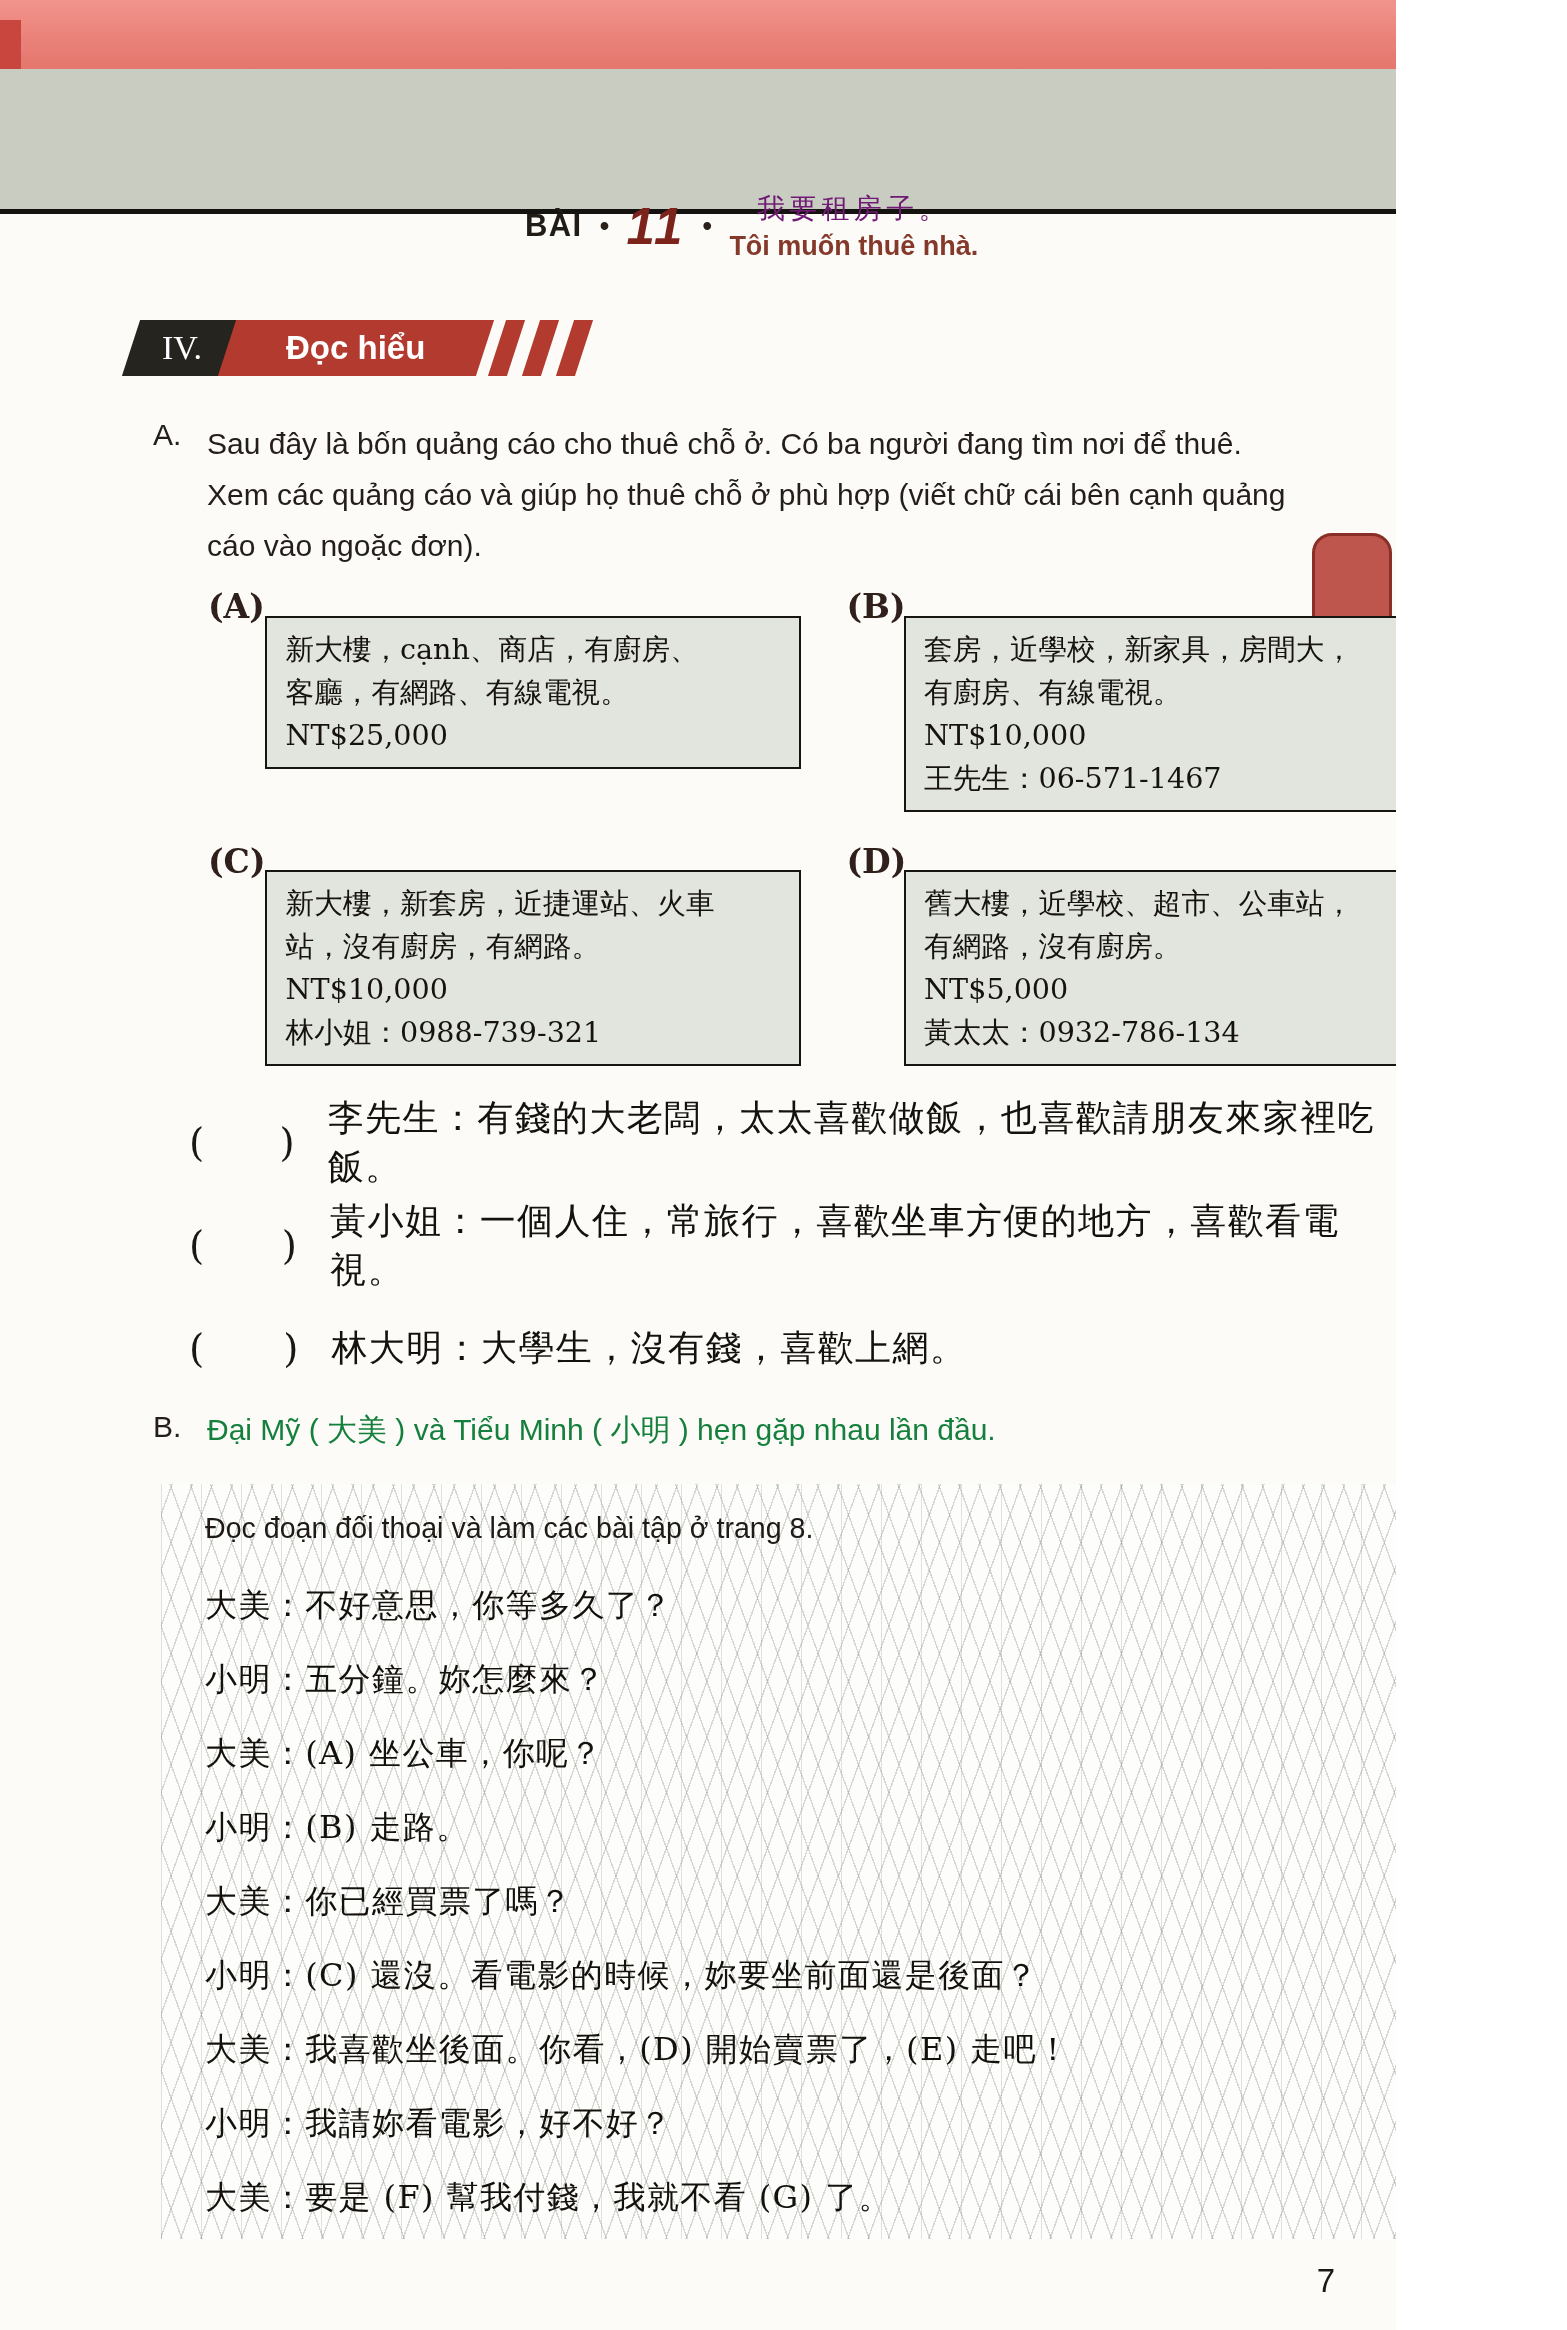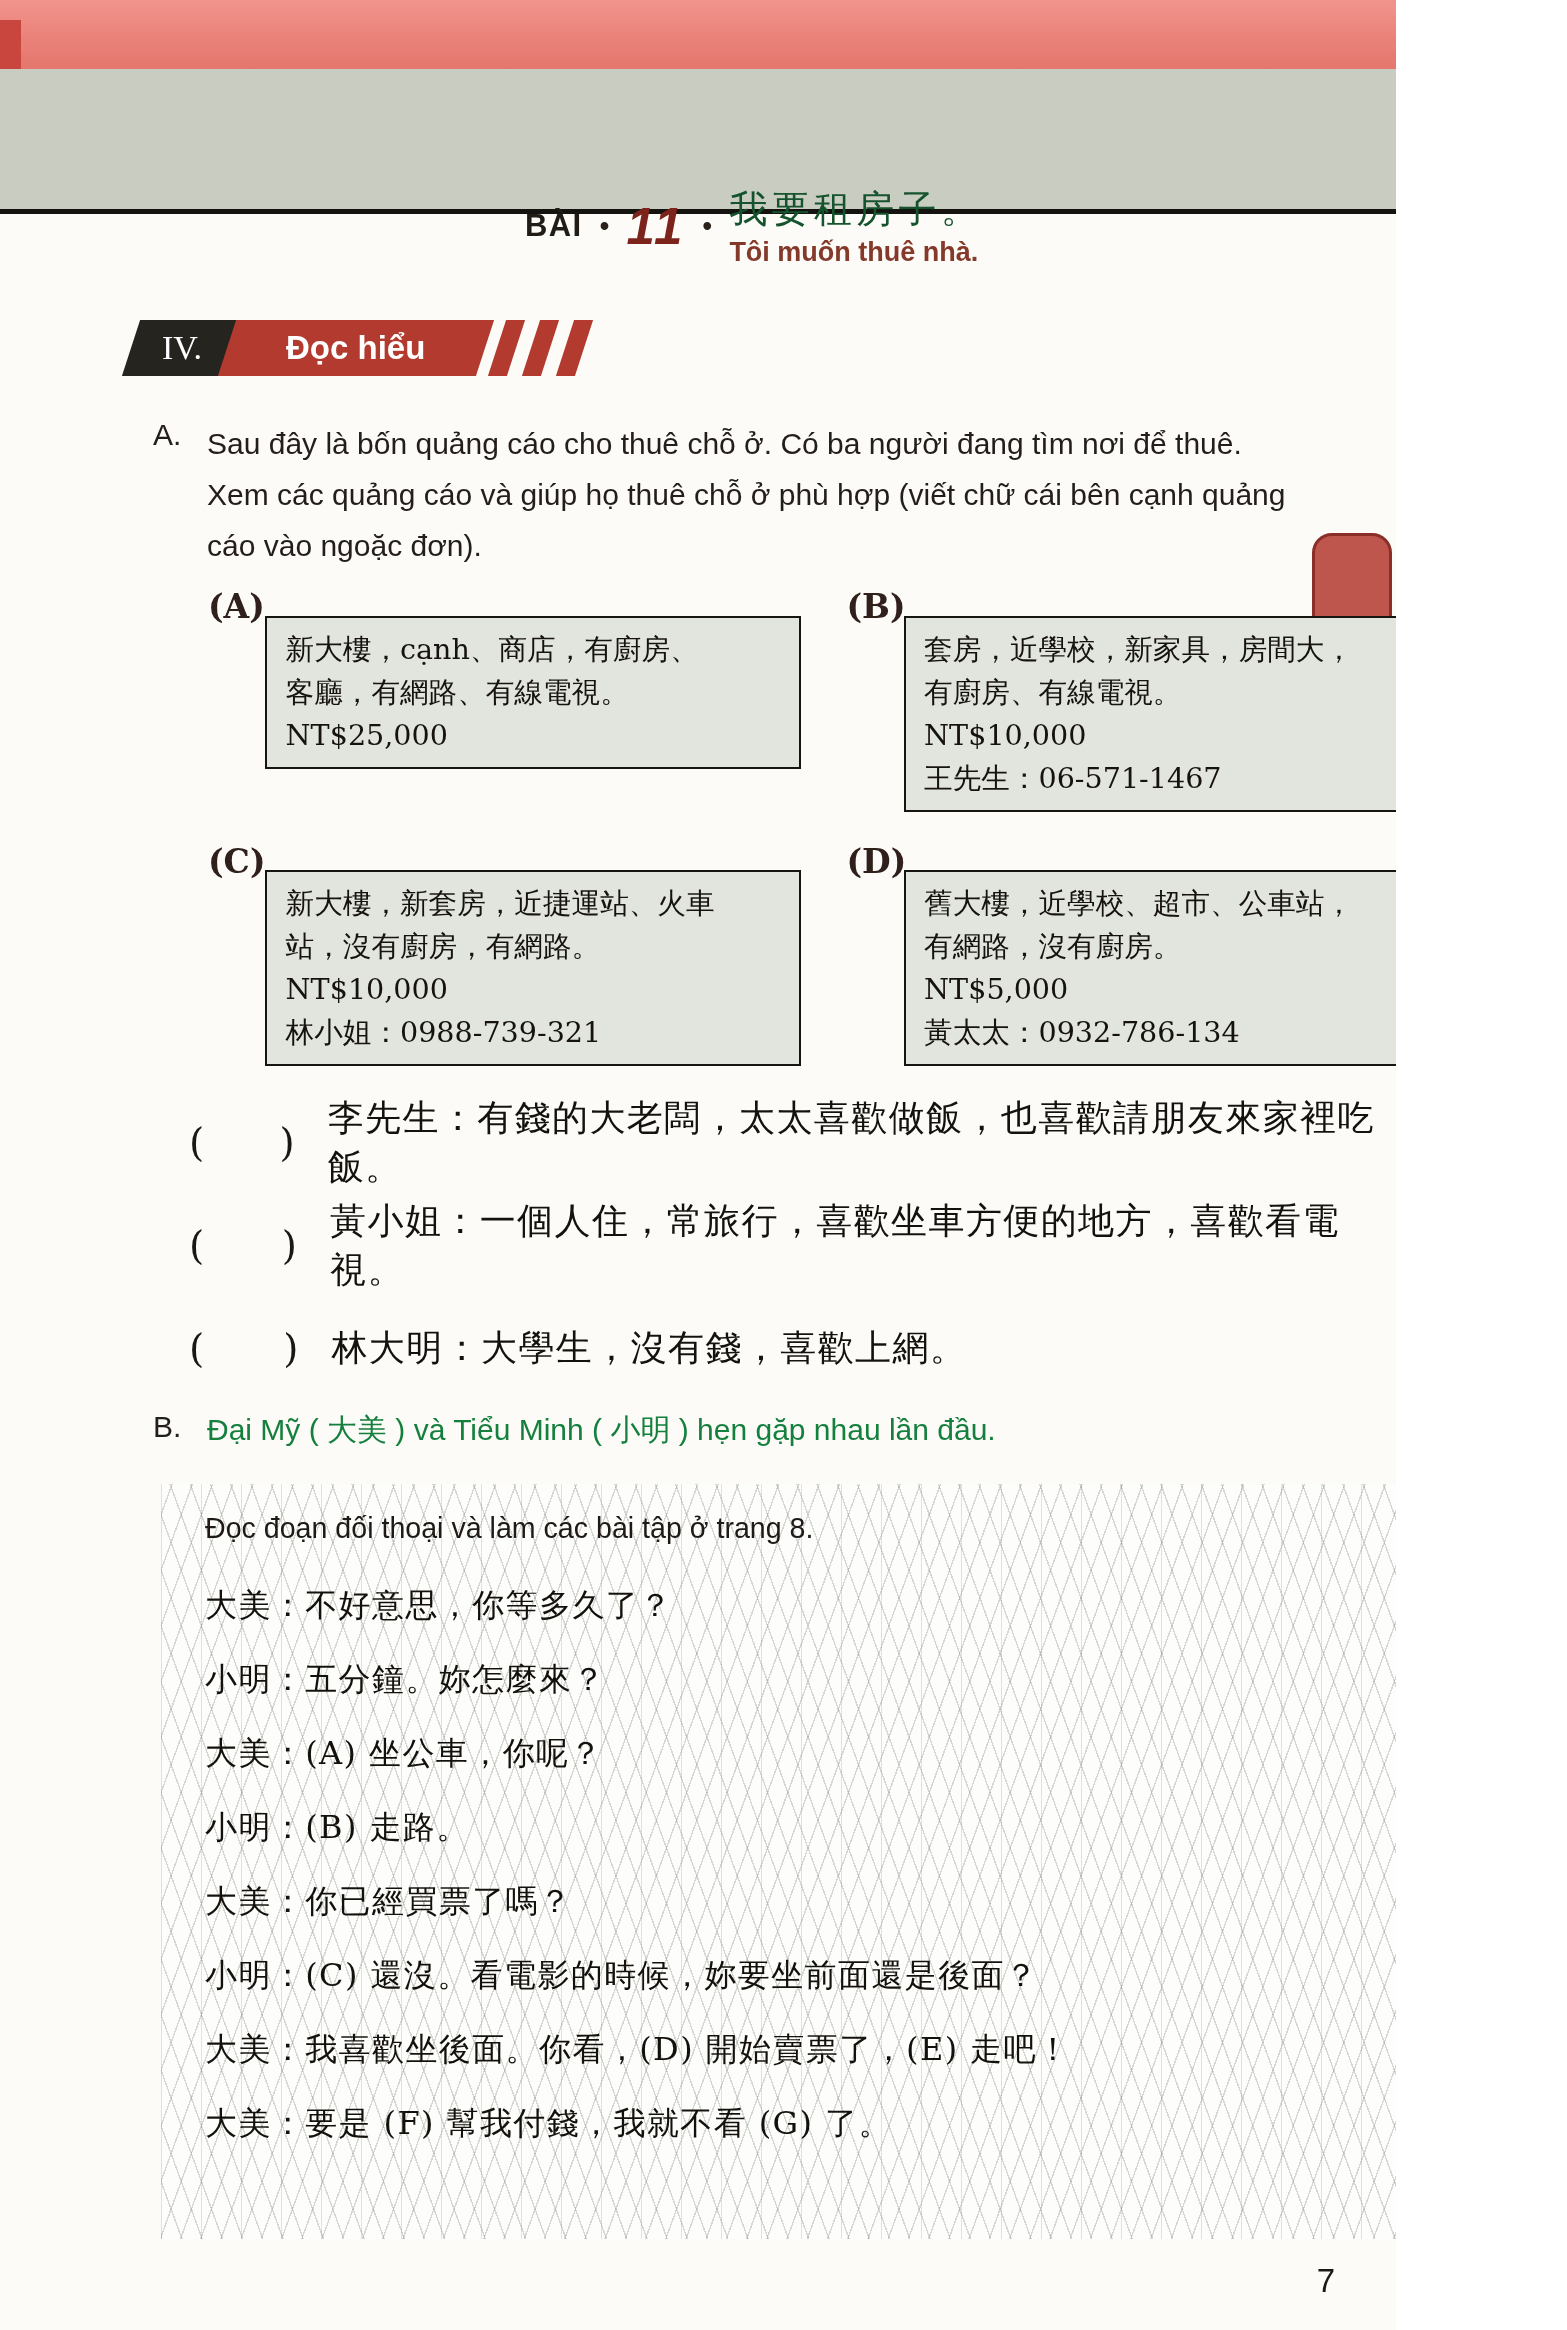--- a/index.html
+++ b/index.html
@@ -17,21 +17,21 @@
     background:#c8463e;border-radius:0 0 13px 5.7px;}
   .band-gray{position:absolute;top:69px;left:0;width:1568px;height:140px;
     background:#c9ccc0;border-bottom:5px solid #15130f;}
 
   .lesson-header{position:absolute;left:525px;top:114px;height:86px;
     display:flex;align-items:center;gap:17px;}
   .lesson-label{font-size:31px;font-weight:bold;color:#221c16;letter-spacing:1.4px;}
   .dot{font-size:28.6px;color:#2a211b;}
   .lesson-number{font-size:51px;font-weight:bold;font-style:italic;color:#7c241c;letter-spacing:2.9px;}
   .lesson-titles{display:flex;flex-direction:column;gap:2.9px;}
-  .title-zh{font-size:38px;color:#14532d;letter-spacing:4.3px;text-align:center;}
+  .title-zh{font-size:28px;color:#701a75;letter-spacing:4.3px;text-align:center;}
   .title-vi{font-size:27px;font-weight:bold;color:#84392a;}
 
   
   .side-tab{position:absolute;right:4.3px;top:533px;width:80px;height:224px;
     background:#bf564e;border:3.6px solid #8a2f27;border-radius:20px;
     display:flex;align-items:center;justify-content:center;box-sizing:border-box;}
   .side-tab span{writing-mode:vertical-rl;color:#ffffff;font-weight:bold;
     font-size:33px;letter-spacing:13px;}
 
   
@@ -197,19 +197,20 @@
 
   <div class="dialog-box">
     <div class="dialog-note">Đọc đoạn đối thoại và làm các bài tập ở trang 8.</div>
     <div class="dialog-line zh">大美：不好意思，你等多久了？</div>
     <div class="dialog-line zh">小明：五分鐘。妳怎麼來？</div>
     <div class="dialog-line zh">大美：(A) 坐公車，你呢？</div>
     <div class="dialog-line zh">小明：(B) 走路。</div>
     <div class="dialog-line zh">大美：你已經買票了嗎？</div>
     <div class="dialog-line zh">小明：(C) 還沒。看電影的時候，妳要坐前面還是後面？</div>
     <div class="dialog-line zh">大美：我喜歡坐後面。你看，(D) 開始賣票了，(E) 走吧！</div>
+    <div class="dialog-line zh">小明：我請妳看電影，好不好？</div>
     <div class="dialog-line zh">大美：要是 (F) 幫我付錢，我就不看 (G) 了。</div>
   </div>
 
   <div class="page-number">7</div>
 
 </div>
 
 
 </body></html>

